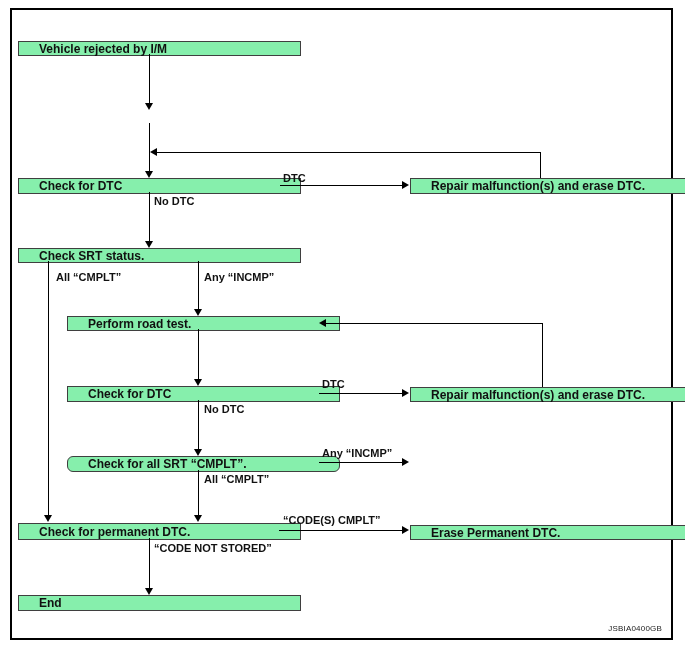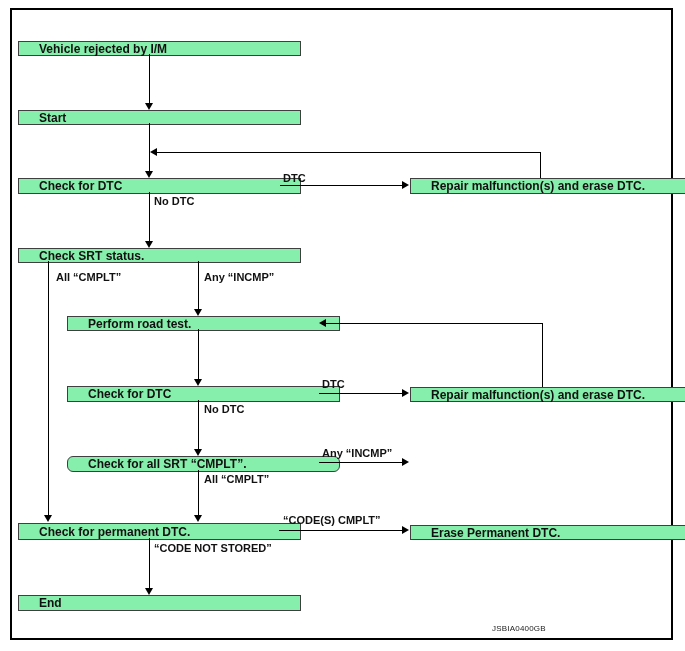--- a/index.html
+++ b/index.html
@@ -18,33 +18,32 @@
   .elabel{
     position:absolute;font-size:11px;font-weight:bold;color:#111;white-space:nowrap;
   }
   .vl{position:absolute;width:1px;background:#000;}
   .hl{position:absolute;height:1px;background:#000;}
   .ah{position:absolute;width:0;height:0;}
   .ah-down{border-left:4px solid transparent;border-right:4px solid transparent;border-top:7px solid #000;}
   .ah-right{border-top:4px solid transparent;border-bottom:4px solid transparent;border-left:7px solid #000;}
   .ah-left{border-top:4px solid transparent;border-bottom:4px solid transparent;border-right:7px solid #000;}
   .code{
-    position:absolute;left:492px;top:624px;width:170px;
+    position:absolute;left:492px;top:624px;width:170px;text-align:right;
     font-size:8px;color:#222;letter-spacing:0.2px;
   }
 </style>
 </head>
 <body>
 
 <div class="canvas">
 
   <div class="frame"></div>
 
   <div class="node" style="left:18px;top:41px;width:261px;height:13px;">Vehicle rejected by I/M</div>
-  <div class="node" style="left:18px;top:110px;width:261px;height:13px;">Start</div>
   <div class="node" style="left:18px;top:178px;width:261px;height:14px;">Check for DTC</div>
   <div class="node" style="left:18px;top:248px;width:261px;height:13px;">Check SRT status.</div>
   <div class="node" style="left:18px;top:523px;width:261px;height:15px;">Check for permanent DTC.</div>
   <div class="node" style="left:18px;top:595px;width:261px;height:14px;">End</div>
 
   <div class="node" style="left:67px;top:316px;width:251px;height:13px;">Perform road test.</div>
   <div class="node" style="left:67px;top:386px;width:251px;height:14px;">Check for DTC</div>
   <div class="node" style="left:67px;top:456px;width:251px;height:14px;border-radius:6px;">Check for all SRT “CMPLT”.</div>
 
   <div class="node" style="left:410px;top:178px;width:257px;height:14px;">Repair malfunction(s) and erase DTC.</div>

